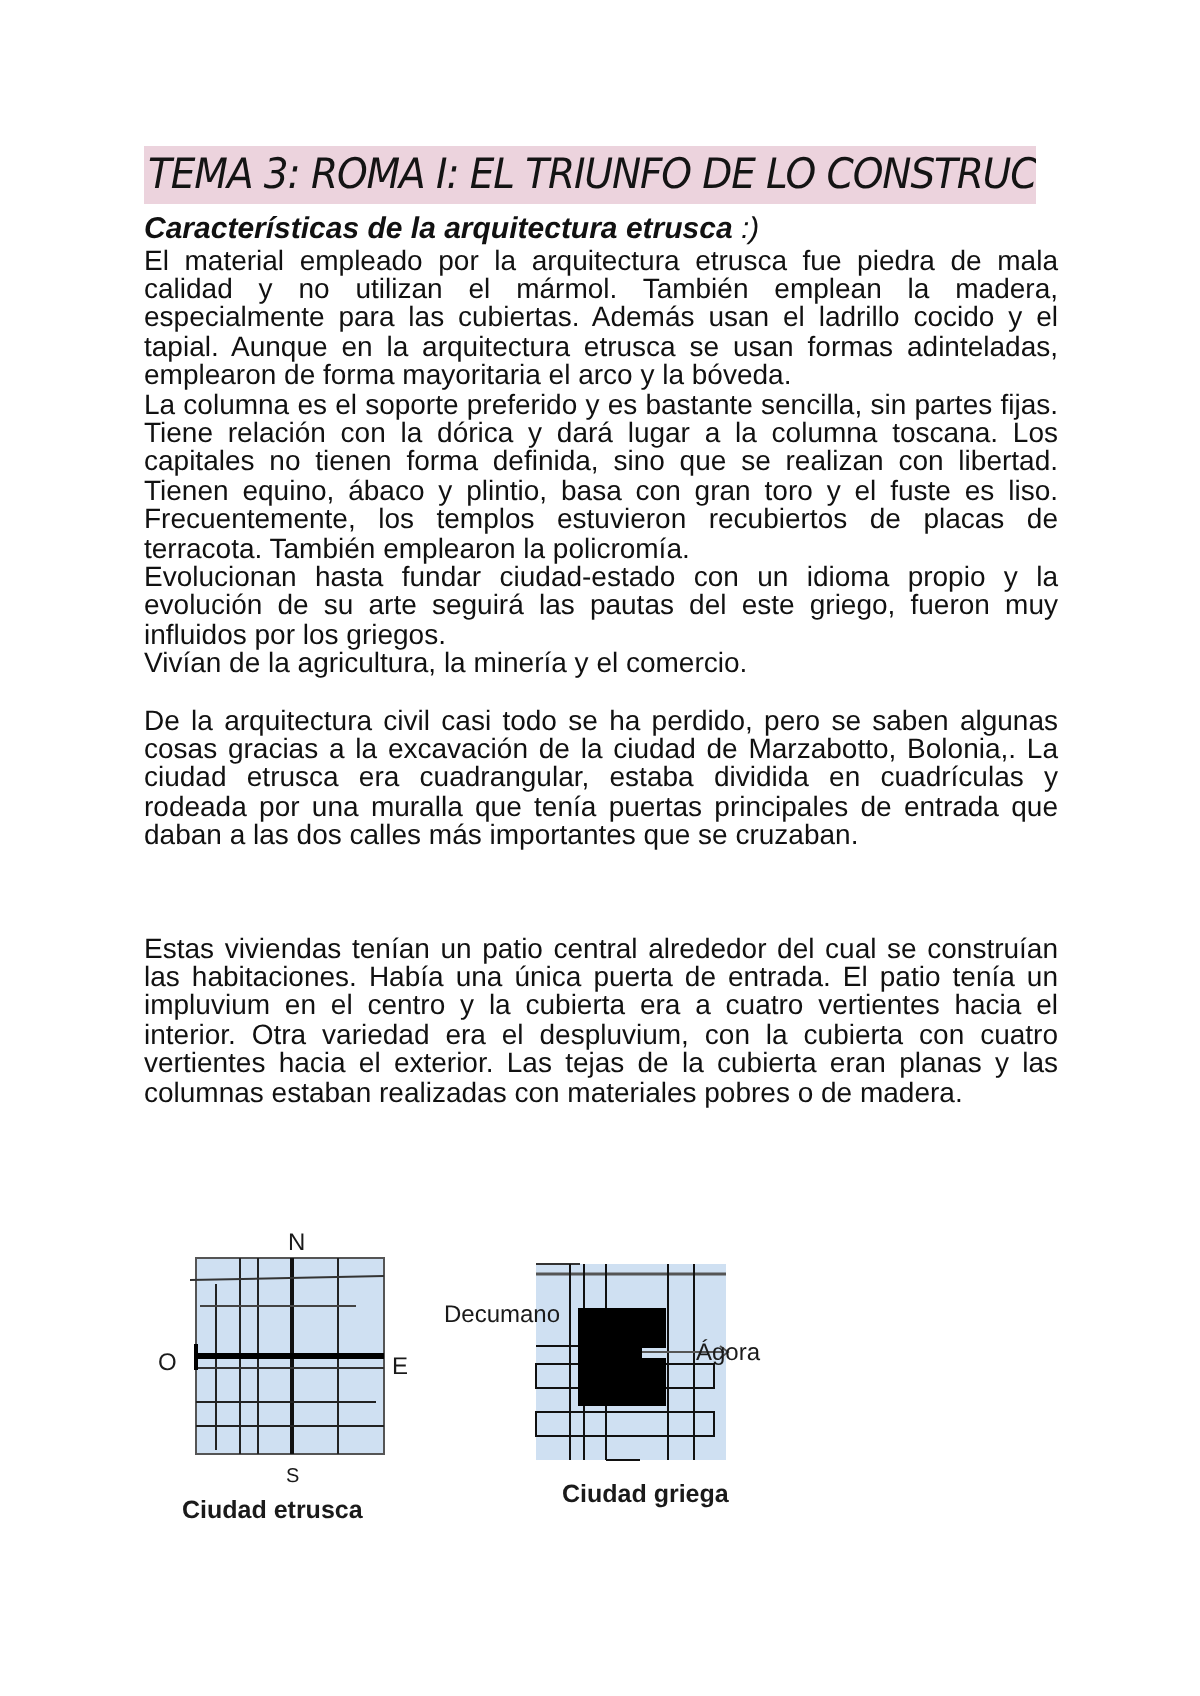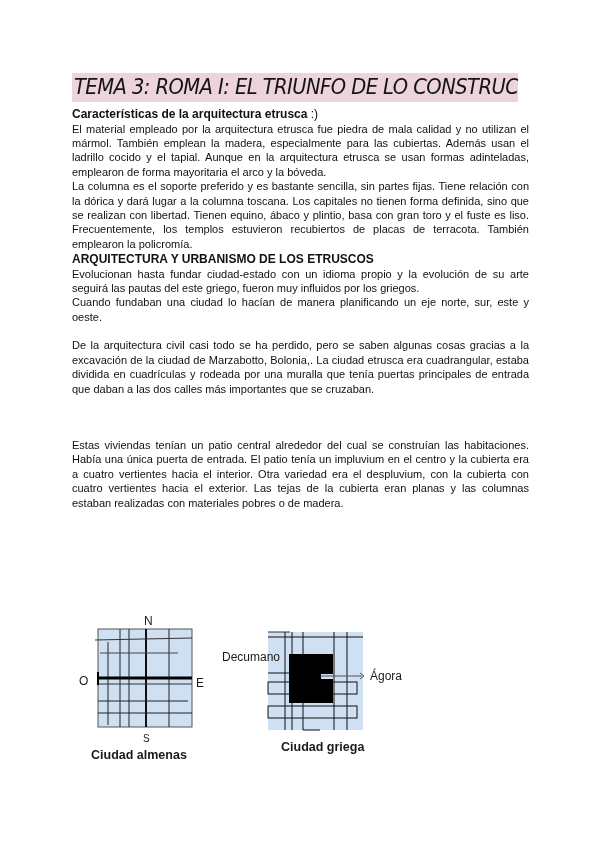--- a/index.html
+++ b/index.html
@@ -38,30 +38,31 @@
       font-size: 21px;
       letter-spacing: -0.6px;
       color: #141414;
       transform: scaleX(0.93);
       transform-origin: left center;
       display: inline-block;
       font-weight: normal;
     }
     .h-bold {
       font-weight: bold;
-      font-size: 12px;
+      font-size: 15px;
       line-height: 14.5px;
       margin: 1px 0 0 0;
+      font-style: italic;
     }
     .h-bold .normal {
       font-weight: normal;
     }
     p {
       margin: 0;
-      font-size: 11px;
+      font-size: 14px;
       line-height: 14.4px;
       text-align: justify;
     }
     .gap {
       height: 14px;
     }
     .diagrams {
       position: absolute;
       left: 0;
       top: 0;
@@ -94,24 +95,23 @@
 <div class="page">
   <div class="title-wrap">
     <span class="title">TEMA 3: ROMA I: EL TRIUNFO DE LO CONSTRUCTIVO.</span>
   </div>
 
   <div class="h-bold"><span>Características de la arquitectura etrusca</span><span class="normal"> :)</span></div>
 
   <p>El material empleado por la arquitectura etrusca fue piedra de mala calidad  y no utilizan el mármol. También emplean la madera, especialmente para las cubiertas. Además usan el ladrillo cocido y el tapial. Aunque en la arquitectura etrusca se usan formas adinteladas, emplearon de forma mayoritaria el arco y la bóveda.</p>
   <p>La columna es el soporte preferido y es bastante sencilla, sin partes fijas. Tiene relación con la dórica y dará lugar a la columna toscana. Los capitales no tienen forma definida, sino que se realizan con libertad. Tienen equino, ábaco y plintio, basa con gran toro y el fuste es liso. Frecuentemente, los templos estuvieron recubiertos de placas de terracota. También emplearon la policromía.</p>
 
-  <div class="h-bold">ARQUITECTURA Y URBANISMO DE LOS ETRUSCOS</div>
 
   <p>Evolucionan hasta fundar ciudad-estado con un idioma propio y la evolución de su arte seguirá las pautas del este griego, fueron muy influidos por los griegos.</p>
-  <p>Cuando fundaban una ciudad lo hacían de manera planificando un eje norte, sur, este y oeste.</p>
+  <p>Vivían de la agricultura, la minería y el comercio.</p>
 
   <div class="gap"></div>
   <p>De la arquitectura civil casi todo se ha perdido, pero se saben algunas cosas gracias a la excavación de la ciudad de Marzabotto, Bolonia,. La ciudad etrusca era cuadrangular, estaba dividida en cuadrículas y rodeada por una muralla que tenía puertas principales de entrada que daban a las dos calles más importantes que se cruzaban.</p>
   <div class="gap"></div>
   <div class="gap"></div>
   <div class="gap"></div>
   <p>Estas viviendas tenían un patio central alrededor del cual se construían las habitaciones. Había una única puerta de entrada. El patio tenía un impluvium en el centro y la cubierta era a cuatro vertientes hacia el interior. Otra variedad era el despluvium, con la cubierta con cuatro vertientes hacia el exterior. Las tejas de la cubierta eran planas y las columnas estaban realizadas con materiales pobres o de madera.</p>
 </div>
 
 <div class="diagrams">
@@ -155,17 +155,17 @@
       <line x1="321" y1="676" x2="362" y2="676" stroke="#555" stroke-width="1"></line>
       <path d="M360 673 L364 676 L360 679" fill="none" stroke="#555" stroke-width="1"></path>
     </g>
   </svg>
 
   <span class="lbl" style="left:144px;top:614px;">N</span>
   <span class="lbl" style="left:196px;top:676px;">E</span>
   <span class="lbl" style="left:79px;top:674px;">O</span>
   <span class="lbl" style="left:143px;top:733px;font-size:10px;">S</span>
   <span class="lbl" style="left:198px;top:650px;margin-left:24px;">Decumano</span>
-  <span class="lbl" style="left:370px;top:669px;">Ágora</span>
+  <span class="lbl" style="left:348px;top:669px;">Ágora</span>
 
-  <span class="caption" style="left:91px;top:748px;">Ciudad almenas</span>
+  <span class="caption" style="left:91px;top:748px;">Ciudad etrusca</span>
   <span class="caption" style="left:281px;top:740px;">Ciudad griega</span>
 </div>
 
 </body></html>

